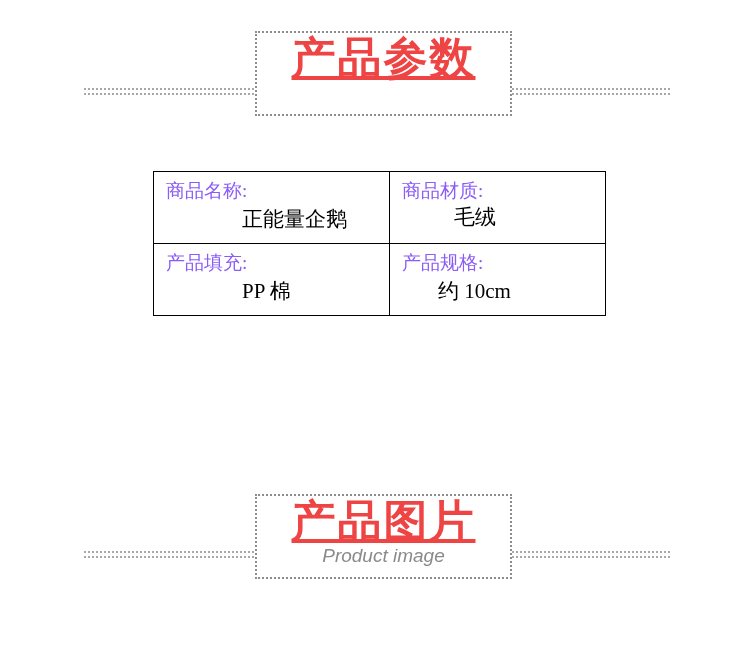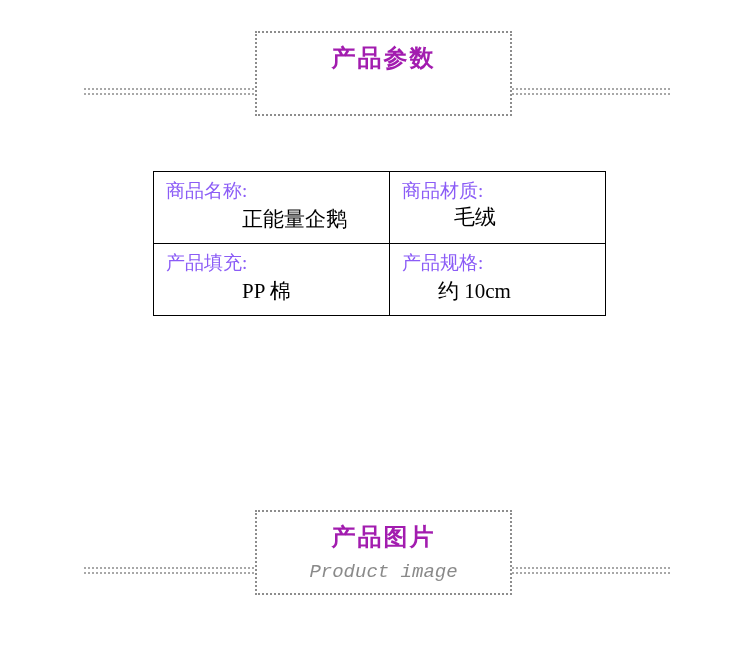--- a/index.html
+++ b/index.html
@@ -16,21 +16,21 @@
   }
 
   
   .section-header {
     position: absolute;
     left: 0;
     width: 750px;
     height: 100px;
   }
   .section-header.params { top: 26px; }
-  .section-header.images { top: 505px; }
+  .section-header.images { top: 489px; }
 
   
   .rule {
     position: absolute;
     left: 84px;
     width: 586px;
     height: 0;
     border-top: 2px dotted #a8a8a8;
   }
   .rule.r1 { top: 62px; }
@@ -46,42 +46,43 @@
     border: 2px dotted #8d8d8d;
     background: #ffffff;
     box-sizing: border-box;
     display: flex;
     flex-direction: column;
     align-items: center;
     justify-content: flex-start;
     padding-top: 3px;
   }
   .header-cn {
-    color: #a21caf;
+    color: #ef4444;
     font-family: "Liberation Sans", sans-serif;
-    font-size: 24px;
+    font-size: 44px;
     font-weight: 700;
     letter-spacing: 2px;
     line-height: 44px;
     white-space: nowrap;
+    text-decoration: underline;
   }
   .header-en {
     color: #8a8a8a;
     font-size: 19px;
     font-style: italic;
     line-height: 24px;
     white-space: nowrap;
     margin-top: 1px;
   }
   .header-en.serif {
     font-family: "Liberation Serif", serif;
     letter-spacing: 0px;
   }
   .header-en.sans {
-    font-family: Liberation Mono, monospace;
+    font-family: Liberation Sans, sans-serif;
     letter-spacing: 0px;
   }
 
   
   .param-table {
     position: absolute;
     left: 153px;
     top: 171px;
     width: 452px;
     border-collapse: collapse;

